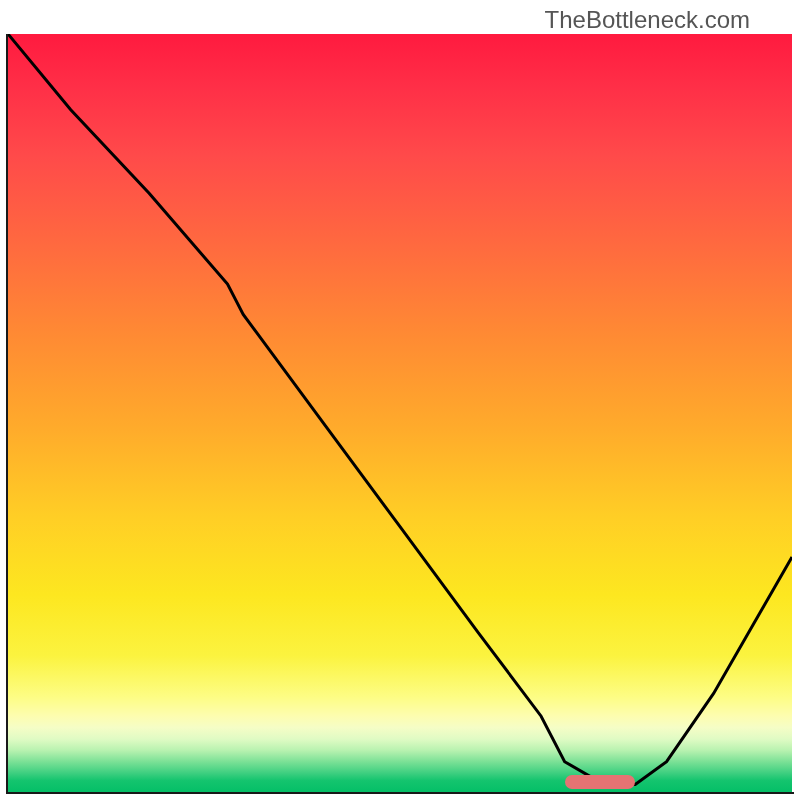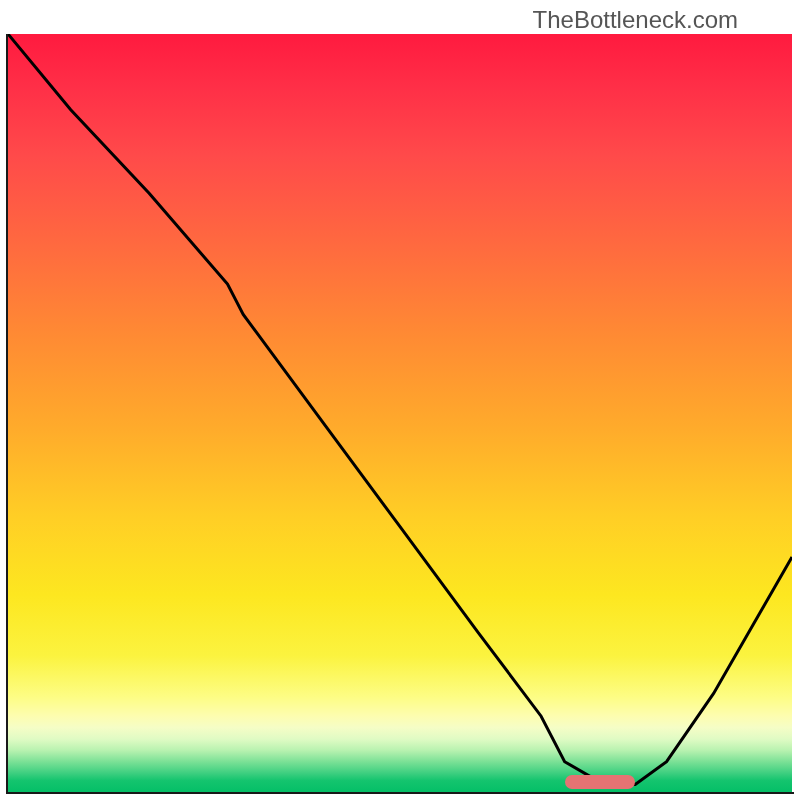--- a/index.html
+++ b/index.html
@@ -8,20 +8,21 @@
     width: 800px;
     height: 800px;
     background: #ffffff;
     font-family: Arial, Helvetica, sans-serif;
     overflow: hidden;
   }
   .chart-container {
     position: relative;
     width: 748px;
     height: 800px;
+    padding-left: 12px;
   }
   .watermark {
     position: absolute;
     top: 6px;
     right: 10px;
     color: #555555;
     font-size: 24px;
     font-weight: 400;
     font-family: Arial, sans-serif;
     z-index: 50;

